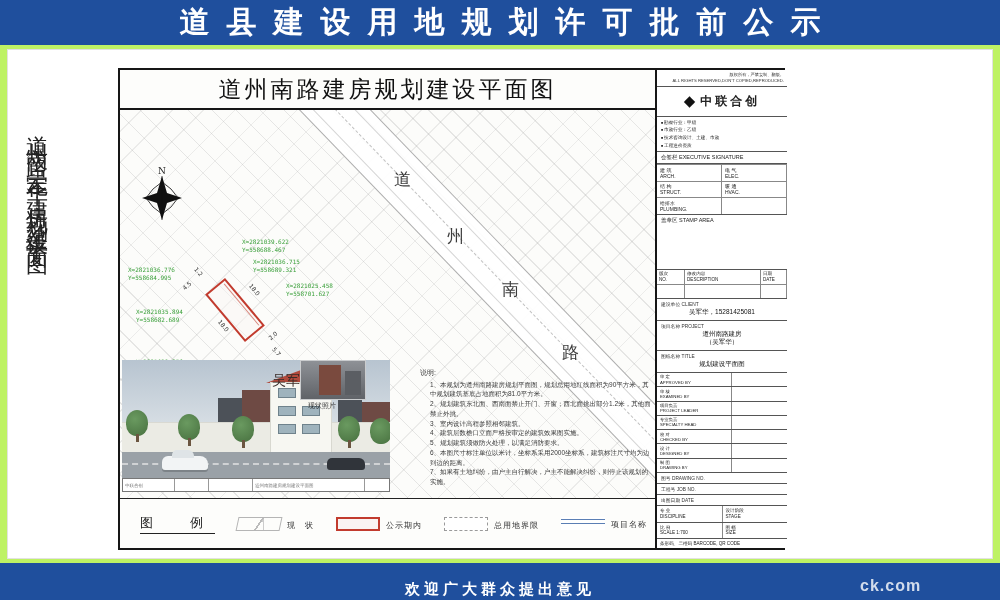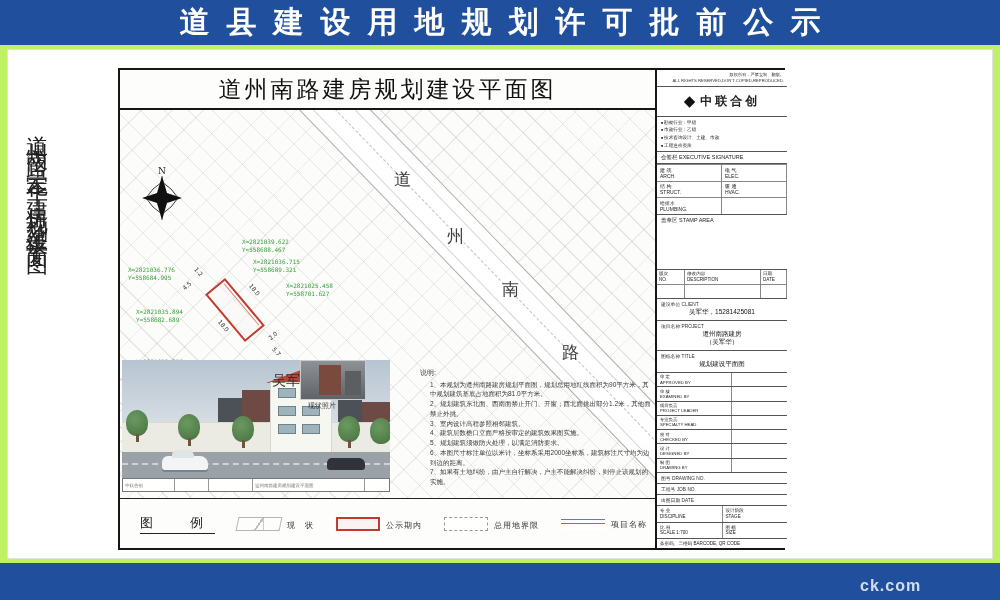--- a/index.html
+++ b/index.html
@@ -450,16 +450,17 @@
 SIZE</div>
       </div>
       <div class="bc">条形码、二维码 BARCODE, QR CODE</div>
     </div>
   </div>
 
   <div class="statement">
   </div>
 
   <div class="banner-bottom">
+    <div class="bb-welcome">欢迎广大群众提出意见</div>
     <div class="bb-wm">ck.com</div>
   </div>
 
 </div>
 
 </body></html>

